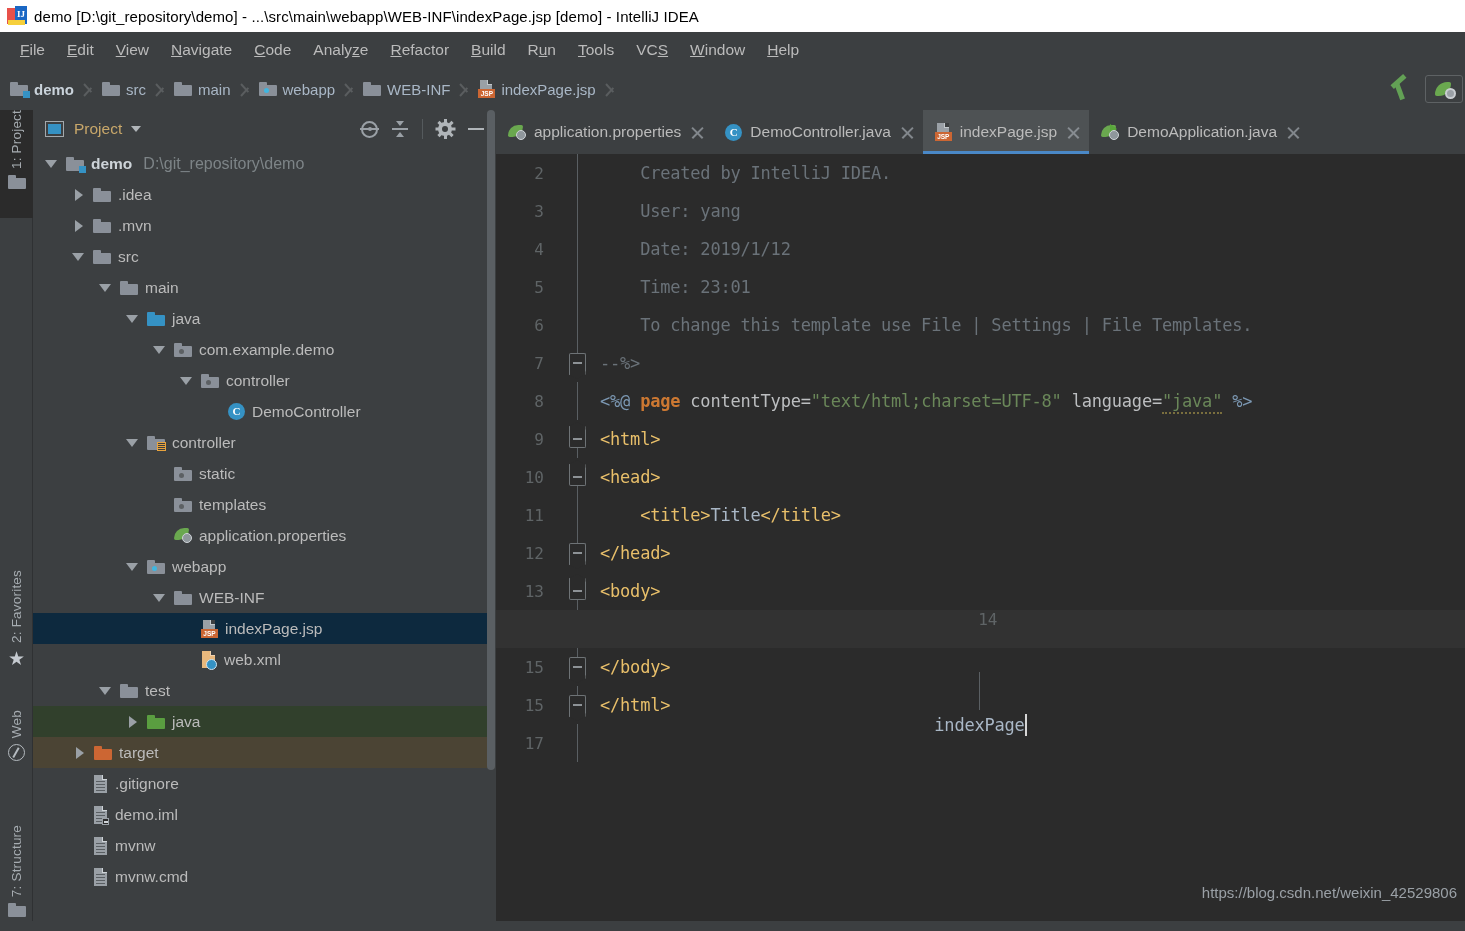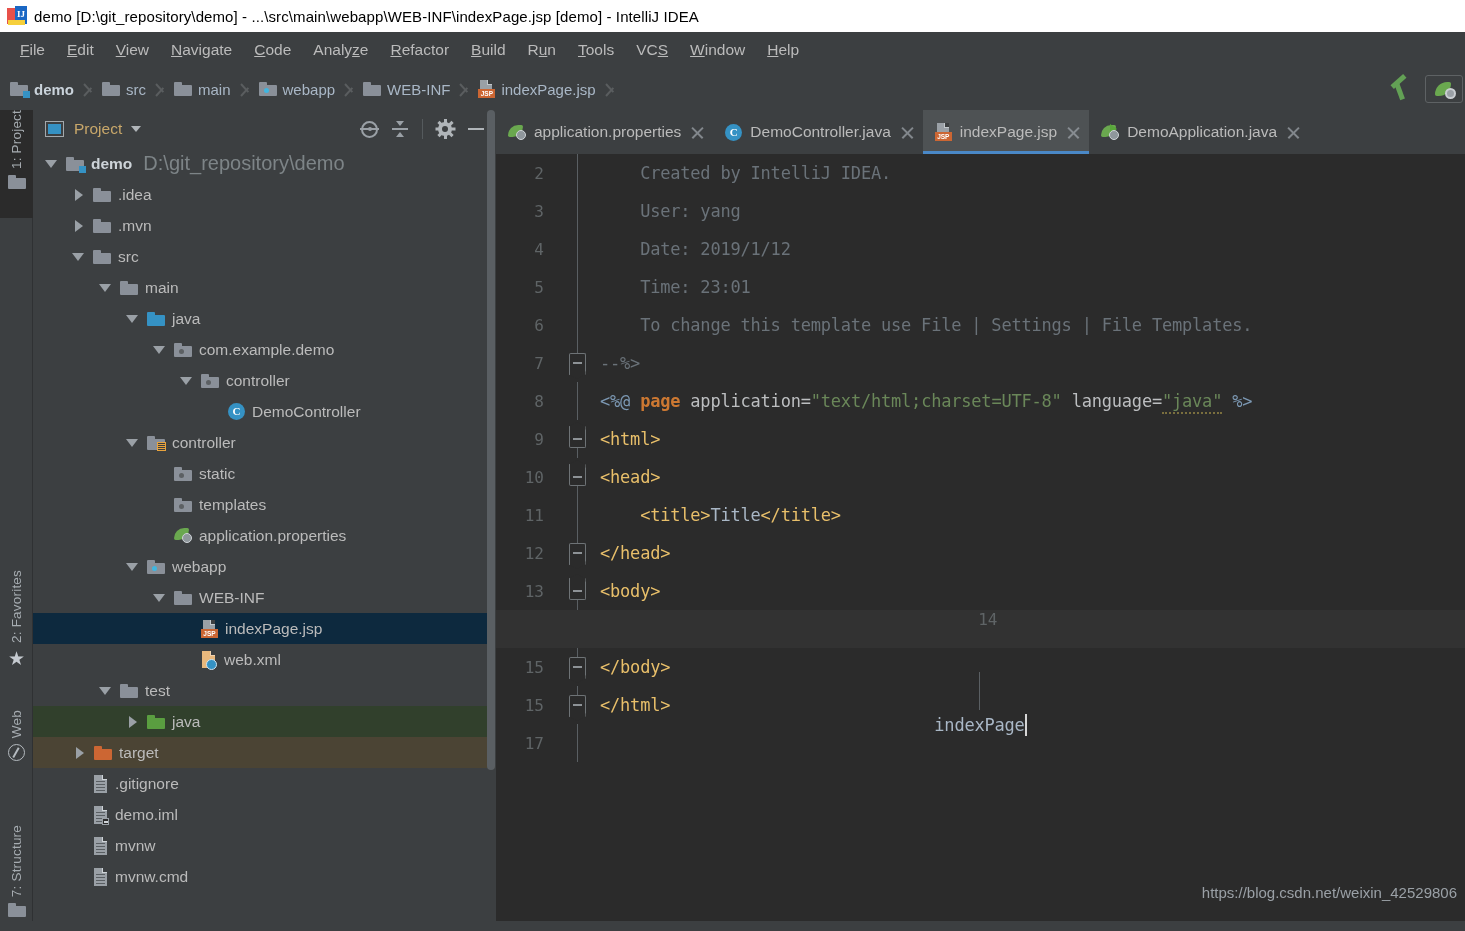--- a/index.html
+++ b/index.html
@@ -142,21 +142,21 @@
 
   .tree { position: relative; height: 783px; overflow: hidden; background:#3c3f41; }
   .trow {
     height: 31px; display: flex; align-items: center; white-space: nowrap; cursor: default; position: relative;
   }
   .trow.selected { background: #0d293e; }
   .trow.tint-green { background: #31402c; }
   .trow.tint-brown { background: #4b4434; }
   .tlabel { font-size: 15.5px; color: #bbbbbb; margin-left: 7px; }
   .tlabel.bold { font-weight: bold; color: #cdd3d8; }
-  .tpath { font-size: 20px; color: #7d8487; margin-left: 11px; }
+  .tpath { font-size: 16px; color: #7d8487; margin-left: 11px; }
   .arrow { width: 14px; height: 14px; position: relative; flex: 0 0 14px; }
   .arrow.right:after { content:''; position:absolute; left:3px; top:1px; width:0;height:0;
       border-top:6px solid transparent;border-bottom:6px solid transparent;border-left:8px solid #9aa0a6; }
   .arrow.down:after { content:''; position:absolute; left:0px; top:3px; width:0;height:0;
       border-left:6px solid transparent;border-right:6px solid transparent;border-top:8px solid #9aa0a6; }
   .arrow.blank { }
 
   .classicon { width:17px;height:17px;border-radius:50%;background:#3592c4; position:relative; }
   .classicon span { position:absolute; left:0; right:0; top:0; line-height:17px; text-align:center;
       color:#fff; font-size:11px; font-weight:bold; font-family:"Liberation Serif", serif; }
@@ -719,21 +719,21 @@
             <div class="marker up"></div>
             <div class="minus"></div>
           </div>
           <div class="ctext"><span class="c-comment">--%&gt;</span></div>
         </div>
         <div class="code-line">
           <div class="lnum">8</div>
           <div class="fold">
             <div class="vline"></div>
           </div>
-          <div class="ctext"><span class="c-jsp">&lt;%@ </span><span class="c-kw">page</span><span class="c-attr"> application=</span><span class="c-str">"text/html;charset=UTF-8"</span><span class="c-attr"> language=</span><span class="c-str squig">"java"</span><span class="c-jsp"> %&gt;</span></div>
+          <div class="ctext"><span class="c-jsp">&lt;%@ </span><span class="c-kw">page</span><span class="c-attr"> contentType=</span><span class="c-str">"text/html;charset=UTF-8"</span><span class="c-attr"> language=</span><span class="c-str squig">"java"</span><span class="c-jsp"> %&gt;</span></div>
         </div>
         <div class="code-line">
           <div class="lnum">9</div>
           <div class="fold">
             <div class="vline half-bot"></div>
             <div class="marker down"></div>
             <div class="minus"></div>
           </div>
           <div class="ctext"><span class="c-tag">&lt;html&gt;</span></div>
         </div>

